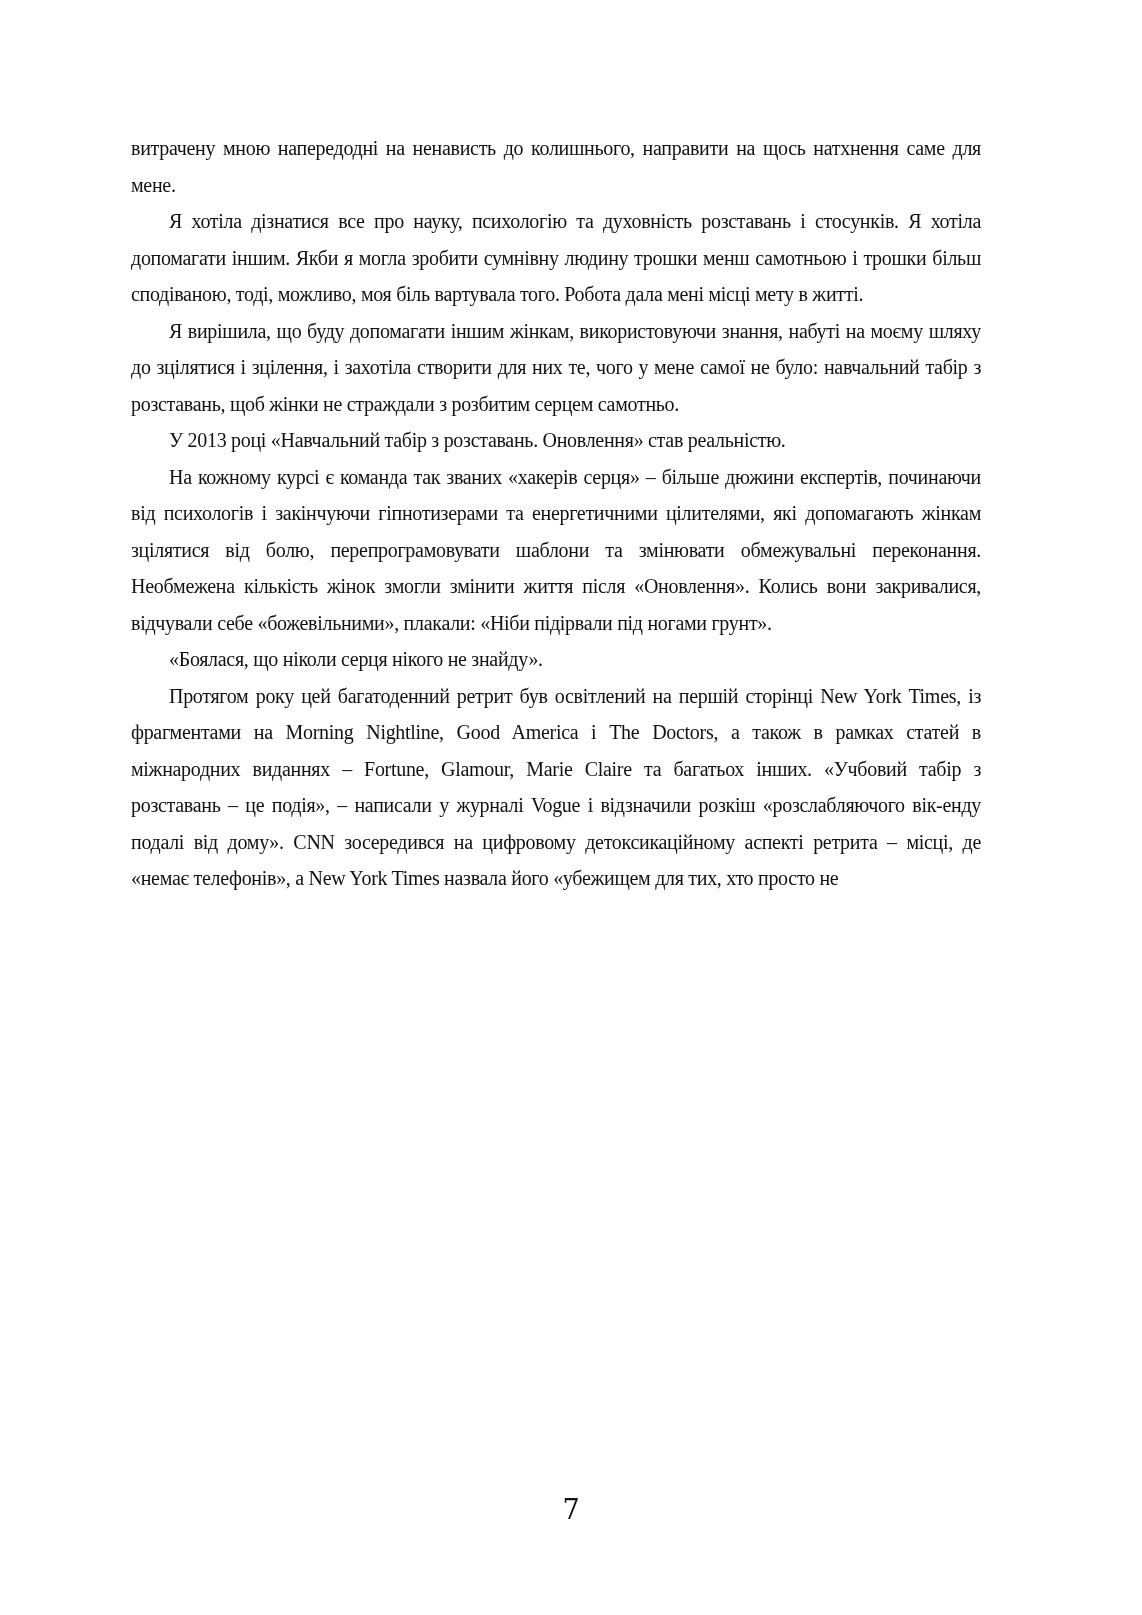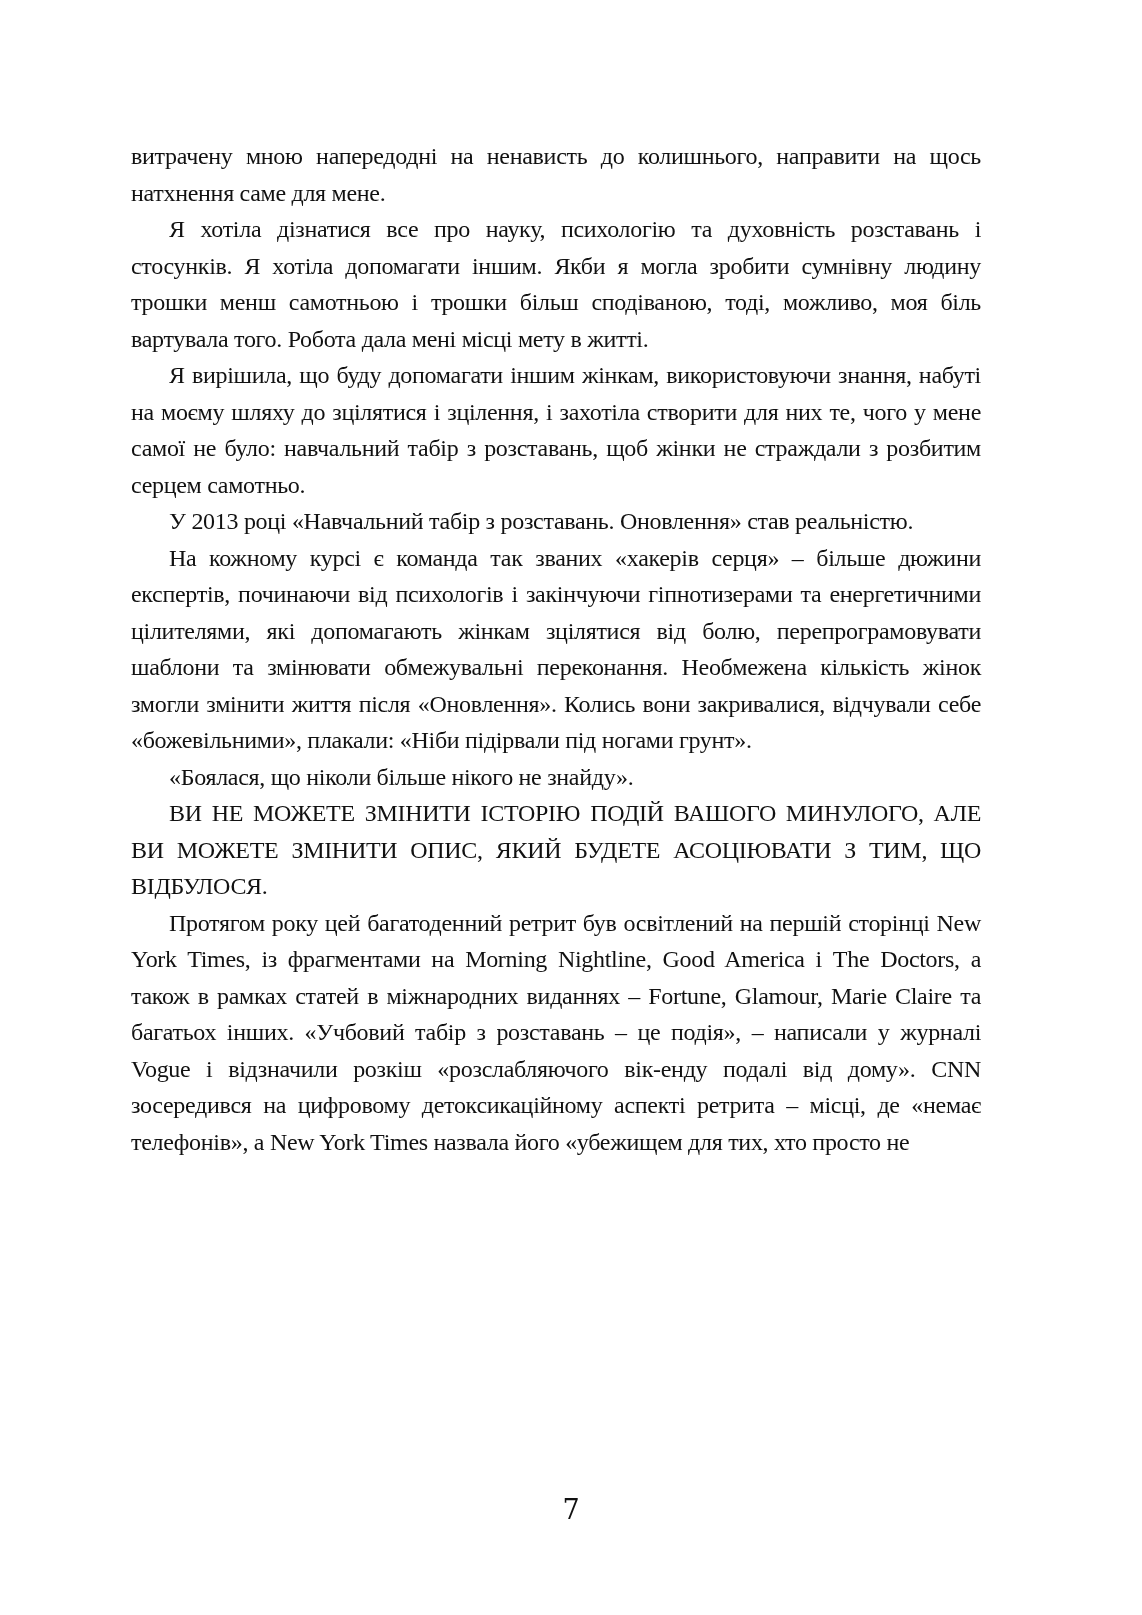--- a/index.html
+++ b/index.html
@@ -9,24 +9,24 @@
     }
     body {
       width: 1142px;
       height: 1615px;
       position: relative;
       overflow: hidden;
     }
     .page {
       position: absolute;
       left: 131px;
-      top: 138px;
+      top: 130px;
       width: 850px;
       font-family: "Liberation Serif", "DejaVu Serif", serif;
-      font-size: 24px;
+      font-size: 20px;
       line-height: 36.5px;
       color: #111111;
       letter-spacing: -0.3px;
     }
     .para {
       margin: 0;
       text-align: justify;
       text-indent: 38px;
       hyphens: none;
     }
@@ -49,18 +49,17 @@
   </style>
 </head>
 <body>
 
 <div class="page">
   <p class="para no-indent">витрачену мною напередодні на ненависть до колишнього, направити на щось натхнення саме для мене.</p>
   <p class="para">Я хотіла дізнатися все про науку, психологію та духовність розставань і стосунків. Я хотіла допомагати іншим. Якби я могла зробити сумнівну людину трошки менш самотньою і трошки більш сподіваною, тоді, можливо, моя біль вартувала того. Робота дала мені місці мету в житті.</p>
   <p class="para">Я вирішила, що буду допомагати іншим жінкам, використовуючи знання, набуті на моєму шляху до зцілятися і зцілення, і захотіла створити для них те, чого у мене самої не було: навчальний табір з розставань, щоб жінки не страждали з розбитим серцем самотньо.</p>
   <p class="para">У 2013 році «Навчальний табір з розставань. Оновлення» став реальністю.</p>
   <p class="para">На кожному курсі є команда так званих «хакерів серця» – більше дюжини експертів, починаючи від психологів і закінчуючи гіпнотизерами та енергетичними цілителями, які допомагають жінкам зцілятися від болю, перепрограмовувати шаблони та змінювати обмежувальні переконання. Необмежена кількість жінок змогли змінити життя після «Оновлення». Колись вони закривалися, відчували себе «божевільними», плакали: «Ніби підірвали під ногами грунт».</p>
-  <p class="para">«Боялася, що ніколи більше нікого не знайду».</p>
-  <p class="para caps">ВИ НЕ МОЖЕТЕ ЗМІНИТИ ІСТОРІЮ ПОДІЙ ВАШОГО МИНУЛОГО, АЛЕ ВИ МОЖЕТЕ ЗМІНИТИ ОПИС, ЯКИЙ БУДЕТЕ АСОЦІЮВАТИ З ТИМ, ЩО ВІДБУЛОСЯ.</p>
+  <p class="para">«Боялася, що ніколи серця нікого не знайду».</p>
   <p class="para">Протягом року цей багатоденний ретрит був освітлений на першій сторінці New York Times, із фрагментами на Morning Nightline, Good America і The Doctors, а також в рамках статей в міжнародних виданнях – Fortune, Glamour, Marie Claire та багатьох інших. «Учбовий табір з розставань – це подія», – написали у журналі Vogue і відзначили розкіш «розслабляючого вік-енду подалі від дому». CNN зосередився на цифровому детоксикаційному аспекті ретрита – місці, де «немає телефонів», а New York Times назвала його «убежищем для тих, хто просто не</p>
 </div>
 
 <div class="page-number">7</div>
 
 </body></html>

